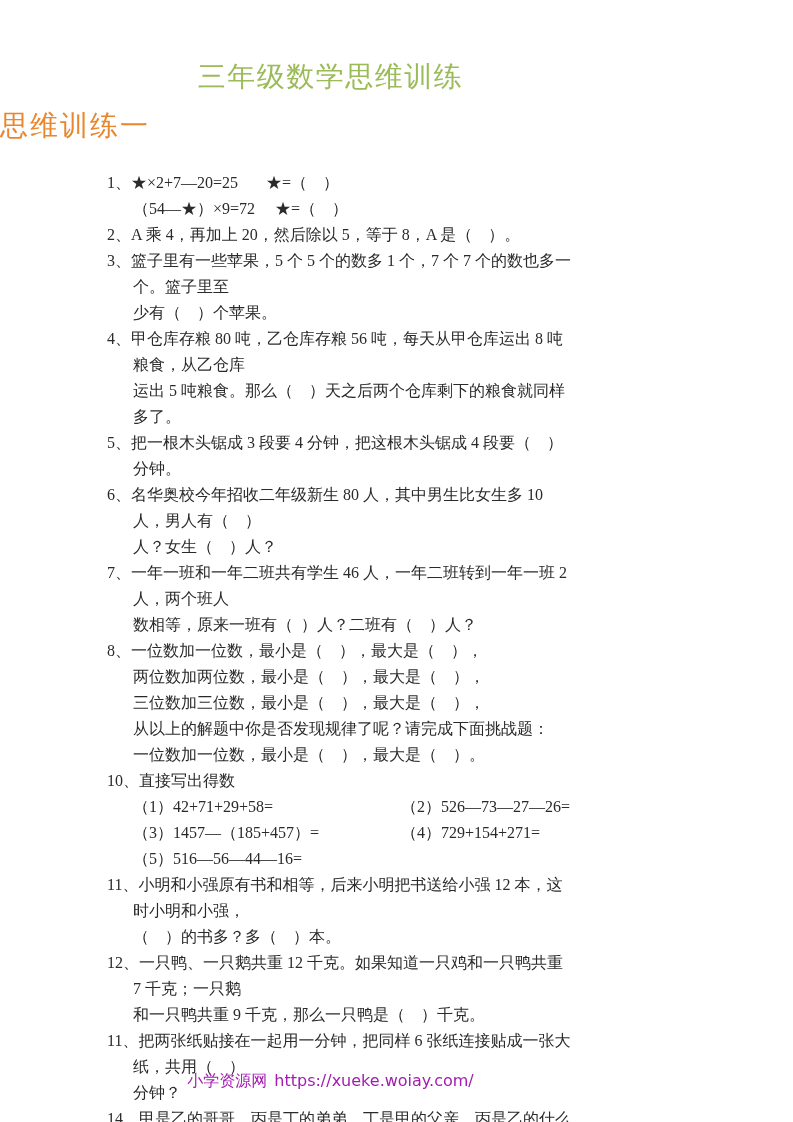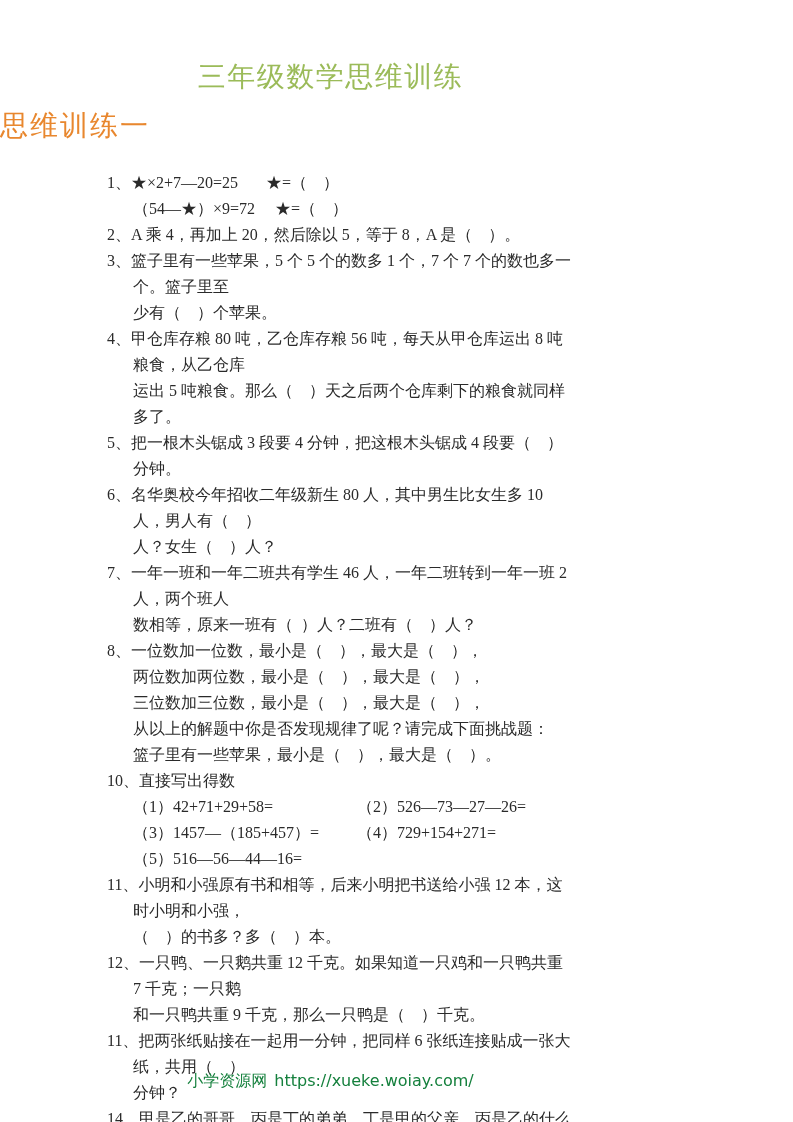--- a/index.html
+++ b/index.html
@@ -30,27 +30,27 @@
   }
   .content {
     margin: 27px 90px 0 107px;
     font-size: 16px;
     line-height: 26px;
   }
   .question { padding-left: 26px; }
   .qline { white-space: pre-wrap; }
   .qline.first { text-indent: -26px; }
   .col-left { display: inline-block; width: 224px; white-space: pre-wrap; }
-  .col-right { white-space: pre-wrap; }
+  .col-right { white-space: pre-wrap; margin-left: 44px; }
   .footer {
     position: absolute; left: 0; right: 0; bottom: 30px;
     text-align: center;
     font-family: "DejaVu Sans", sans-serif;
     font-size: 16px;
-    color: #15803d;
+    color: #a21caf;
   }
   .footer .url { margin-left: 7px; }
 </style>
 </head>
 <body>
 
 <div class="page">
 
   <h1 class="title">三年级数学思维训练</h1>
   <h2 class="subtitle">思维训练一</h2>
@@ -88,21 +88,21 @@
     <div class="question">
       <div class="qline first"><span class="qnum">7、</span><span>一年一班和一年二班共有学生 46 人，一年二班转到一年一班 2 人，两个班人</span></div>
       <div class="qline cont">数相等，原来一班有（  ）人？二班有（    ）人？</div>
     </div>
 
     <div class="question">
       <div class="qline first"><span class="qnum">8、</span><span>一位数加一位数，最小是（    ），最大是（    ），</span></div>
       <div class="qline cont">两位数加两位数，最小是（    ），最大是（    ），</div>
       <div class="qline cont">三位数加三位数，最小是（    ），最大是（    ），</div>
       <div class="qline cont">从以上的解题中你是否发现规律了呢？请完成下面挑战题：</div>
-      <div class="qline cont">篮子里有一些苹果，最小是（    ），最大是（    ）。</div>
+      <div class="qline cont">一位数加一位数，最小是（    ），最大是（    ）。</div>
     </div>
 
 
     <div class="question">
       <div class="qline first"><span class="qnum">10、</span><span>直接写出得数</span></div>
       <div class="qline cont"><span class="col-left">（1）42+71+29+58=</span><span class="col-right">（2）526—73—27—26=</span></div>
       <div class="qline cont"><span class="col-left">（3）1457—（185+457）=</span><span class="col-right">（4）729+154+271=</span></div>
       <div class="qline cont"><span class="col-left">（5）516—56—44—16=</span><span class="col-right"></span></div>
     </div>
 

